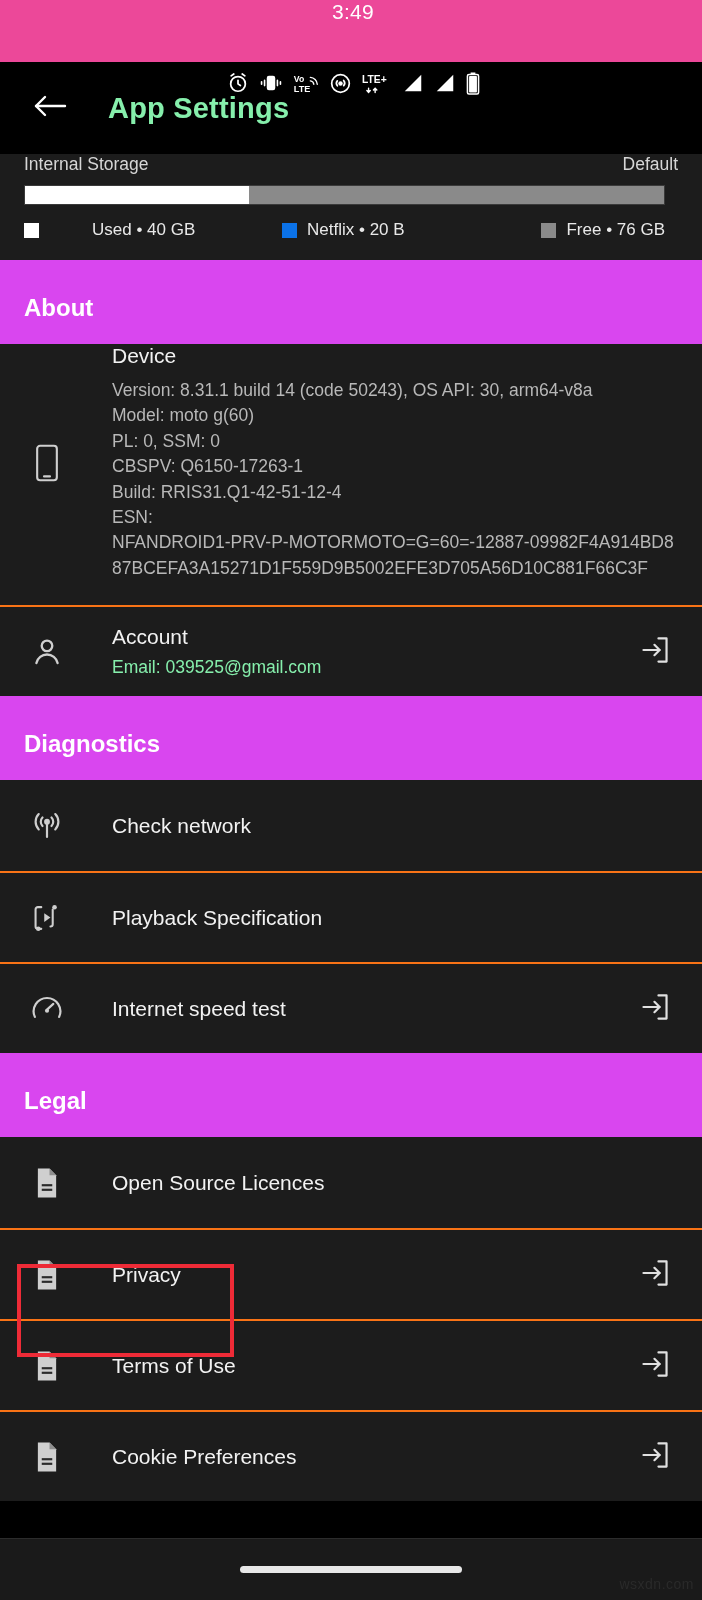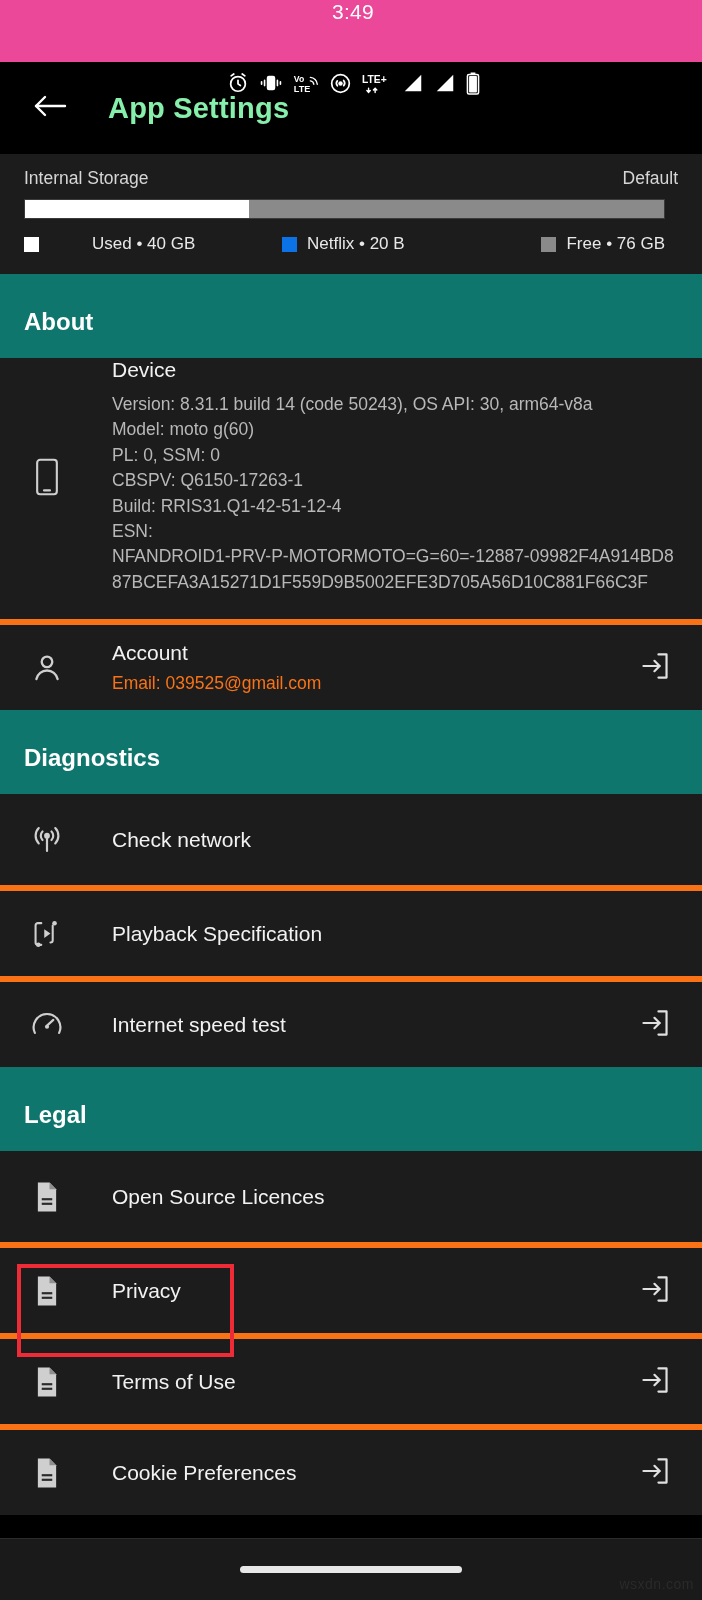--- a/index.html
+++ b/index.html
@@ -21,62 +21,62 @@
   .clock { color:#fff; font-size:21px; letter-spacing:.3px; }
   .sysicons { display:flex; align-items:flex-start; gap:10px;margin-top:48px; }
   .sysicons svg { display:block; }
 
   
   .appbar { height:92px; display:flex; align-items:center; padding:0 24px; background:#000; }
   .backbtn { width:52px; height:52px; display:flex; align-items:center; justify-content:center; cursor:pointer; }
   .apptitle { color:#86efac; font-size:29px; font-weight:bold; margin-left:32px; letter-spacing:.2px; }
 
   
-  .storage { background:#1c1c1c; padding:14px 24px 20px 24px; }
+  .storage { background:#1c1c1c; padding:0 24px 20px 24px; }
   .storage-top { display:flex; justify-content:space-between; align-items:baseline; }
   .storage-label { color:#d6d6d6; font-size:17.5px; }
   .storage-default { color:#d6d6d6; font-size:17.5px; }
   .bar { margin-top:10px; height:20px; width:641px; display:flex;
          border:1px solid #3a3a3a; background:#8a8a8a; overflow:hidden; }
   .bar-used { background:#ffffff; height:100%; }
   .bar-app  { background:#0b72e8; height:100%; }
   .bar-free { background:#8a8a8a; height:100%; flex:1; }
   .legend { margin-top:15px; display:flex; width:641px; }
   .leg { display:flex; align-items:center; font-size:17px; color:#e8e8e8; }
   .leg:nth-child(1){ flex:0 0 258px;gap:43px; }
   .leg:nth-child(2){ flex:0 0 258px; }
   .leg:nth-child(3){ flex:1; justify-content:flex-end; }
   .swatch { width:15px; height:15px; margin-right:10px; display:inline-block; }
   .sw-used { background:#ffffff; }
   .sw-app  { background:#0b72e8; }
   .sw-free { background:#8a8a8a; }
 
   
-  .sec-header { background:#0f766e; color:#fff; font-size:24px; font-weight:bold;
+  .sec-header { background:#d946ef; color:#fff; font-size:24px; font-weight:bold;
                 padding:34px 24px 22px 24px; }
   .card { background:#1c1c1c; }
   .row { display:flex; align-items:center; padding:0 24px; min-height:91px;
-         border-top:6px solid #f97316; position:relative; }
+         border-top:2px solid #f97316; position:relative; }
   .row:first-child { border-top:none; }
   .row .ico { width:46px; min-width:46px; display:flex; align-items:center; justify-content:center; }
   .row .label { color:#f2f2f2; font-size:21px; margin-left:42px; flex:1; }
   .row .trail { width:46px; display:flex; align-items:center; justify-content:center; }
 
   
   .device-row { align-items:flex-start; padding-bottom:24px; }
   .device-row .ico { align-self:center; }
   .device-body { margin-left:42px; flex:1; }
   .device-title { color:#f2f2f2; font-size:21px; margin-bottom:10px; }
   .device-line { color:#b8b8b8; font-size:17.5px; line-height:1.45;
                  word-break:break-all; }
 
   
   .acct-body { margin-left:42px; flex:1; }
   .acct-title { color:#f2f2f2; font-size:21px; }
-  .acct-sub { color:#f97316; font-size:17.5px; margin-top:8px; }
+  .acct-sub { color:#86efac; font-size:17.5px; margin-top:8px; }
 
   
   .hl-box { position:absolute; border:4px solid #ee2b37; pointer-events:none; }
 
   
   .navbar { position:absolute; left:0; bottom:0; width:702px; height:62px;
             background:#1a1a1a; border-top:1px solid #2c2c2c;
             display:flex; align-items:center; justify-content:center; }
   .navpill { width:222px; height:7px; background:#e8e8e8; border-radius:4px; }
   .wm { position:absolute; right:8px; bottom:8px; color:#2a2a2a;

